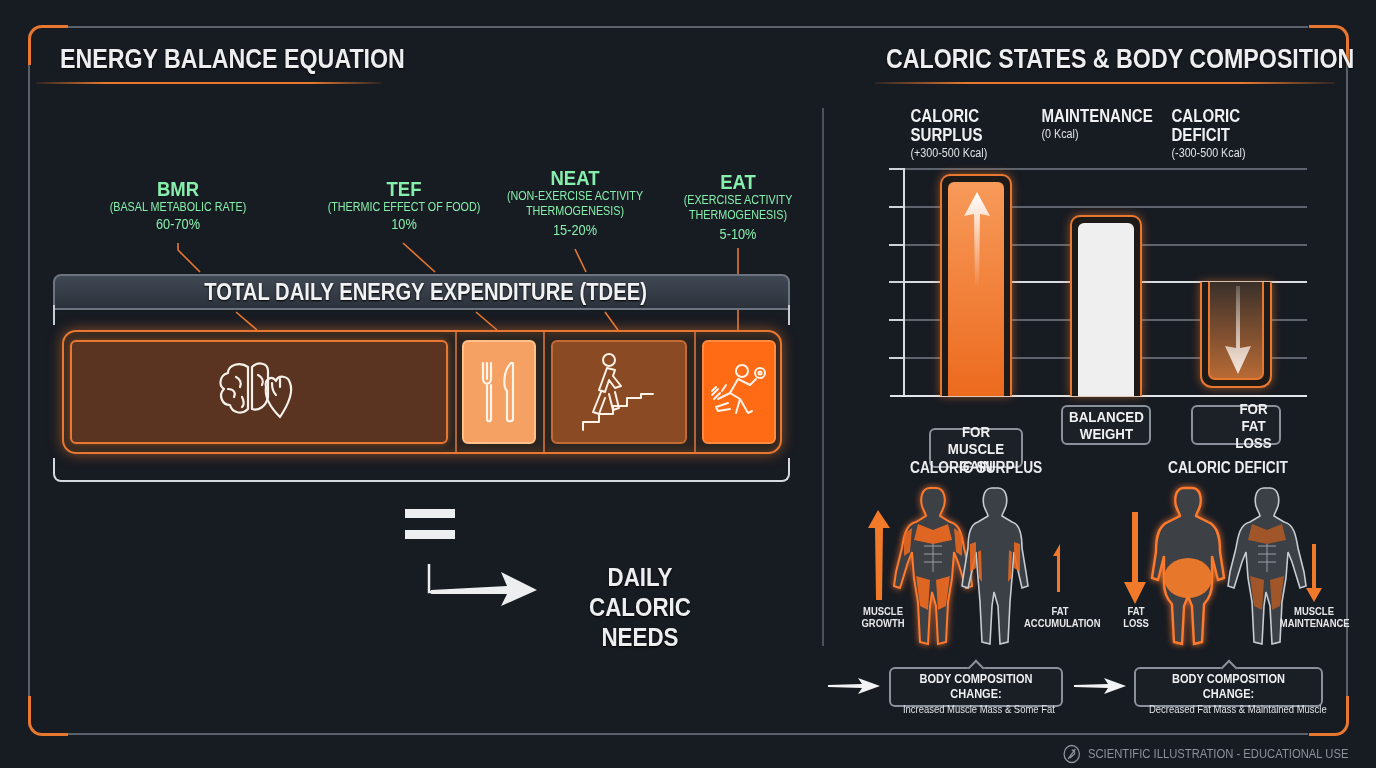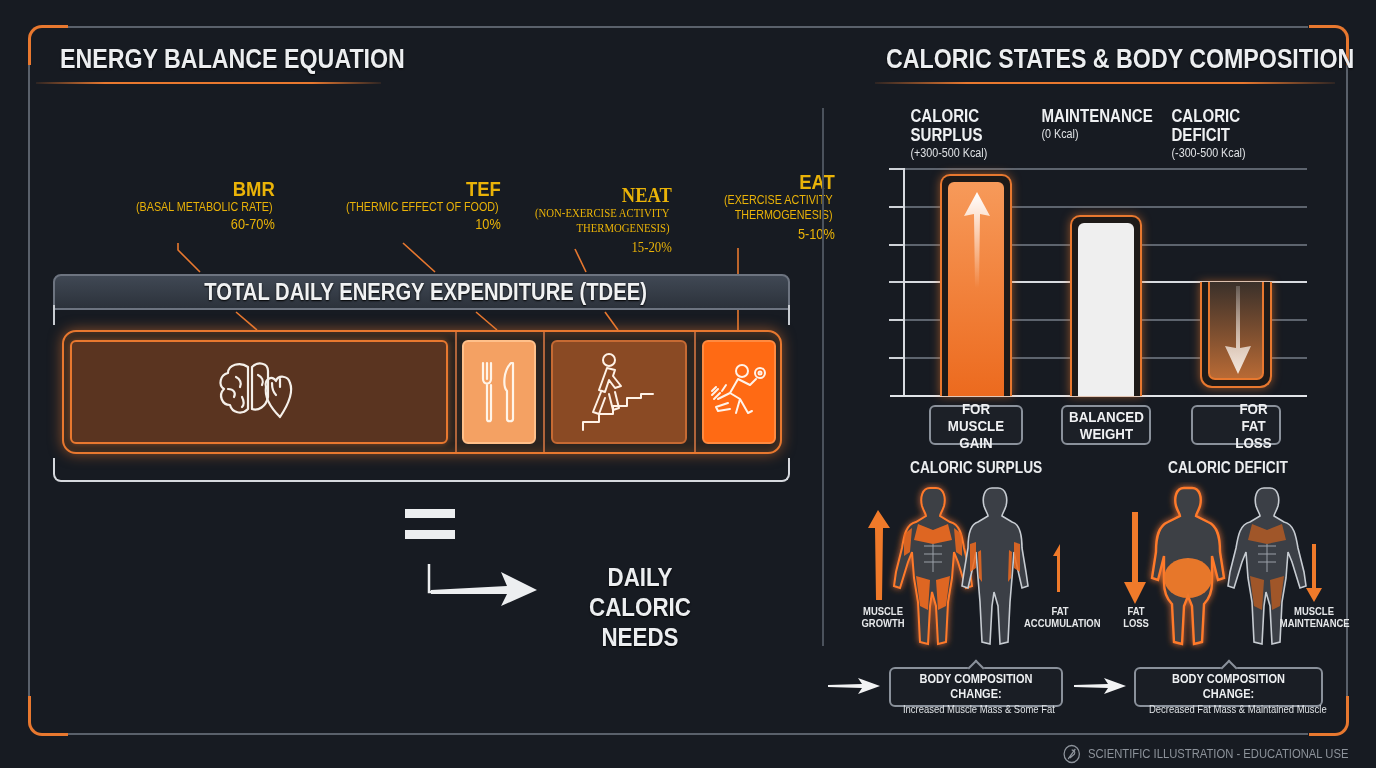--- a/index.html
+++ b/index.html
@@ -21,21 +21,21 @@
     letter-spacing: 0px; text-shadow: 0 1px 2px #000;
     transform: scaleX(0.86); transform-origin: left center; white-space: nowrap;
   }
   .title-underline {
     position: absolute; height: 2px;
     background: linear-gradient(90deg, rgba(232,120,47,0.1), #e8782f 20%, #e8782f 80%, rgba(232,120,47,0.1));
   }
 
   
   .comp {
-    position: absolute; text-align: right; width: 220px; color: #eab308;
+    position: absolute; text-align: center; width: 220px; color: #86efac;
   }
   .comp .name { font-weight: bold; font-size: 21px; line-height: 22px; transform: scaleX(0.88); display:block; }
   .comp .desc { font-size: 12.5px; line-height: 15px; transform: scaleX(0.86); display:block; }
   .comp .pct { font-size: 14.5px; line-height: 19px; transform: scaleX(0.88); display:block; }
 
   
   .tdee-header {
     position: absolute; left: 53px; top: 274px; width: 737px; height: 36px;
     background: linear-gradient(#404854, #2c323b);
     border: 2px solid #6d7480; border-radius: 8px 8px 0 0;
@@ -133,21 +133,21 @@
 <div class="comp" style="left:68px;top:178px;">
   <span class="name">BMR</span>
   <span class="desc">(BASAL METABOLIC RATE)</span>
   <span class="pct">60-70%</span>
 </div>
 <div class="comp" style="left:294px;top:178px;">
   <span class="name">TEF</span>
   <span class="desc">(THERMIC EFFECT OF FOOD)</span>
   <span class="pct">10%</span>
 </div>
-<div class="comp" style="left:465px;top:184px;font-family:Liberation Serif, serif;">
+<div class="comp" style="left:465px;top:167px;">
   <span class="name">NEAT</span>
   <span class="desc">(NON-EXERCISE ACTIVITY</span>
   <span class="desc">THERMOGENESIS)</span>
   <span class="pct" style="margin-top:2px;">15-20%</span>
 </div>
 <div class="comp" style="left:628px;top:171px;">
   <span class="name">EAT</span>
   <span class="desc">(EXERCISE ACTIVITY</span>
   <span class="desc">THERMOGENESIS)</span>
   <span class="pct" style="margin-top:2px;">5-10%</span>
@@ -293,21 +293,21 @@
     <defs>
         <linearGradient id="gdn" x1="0" y1="0" x2="0" y2="1">
           <stop offset="0" stop-color="#fff" stop-opacity="0.2"></stop>
           <stop offset="1" stop-color="#f1e6dc"></stop>
         </linearGradient>
       </defs>
     <path d="M12 2 L16 2 L16 64 L27 62 L14 90 L1 62 L12 64 Z" fill="url(#gdn)"></path>
   </svg>
 </div>
 
-<div class="cat-box" style="left:929px;top:405px;width:94px;">
+<div class="cat-box" style="left:929px;top:428px;width:94px;">
   <div>
       <span>FOR MUSCLE</span>
       <span>GAIN</span>
     </div>
 </div>
 <div class="cat-box" style="left:1061px;top:405px;width:90px;">
   <div>
       <span>BALANCED</span>
       <span>WEIGHT</span>
     </div>

